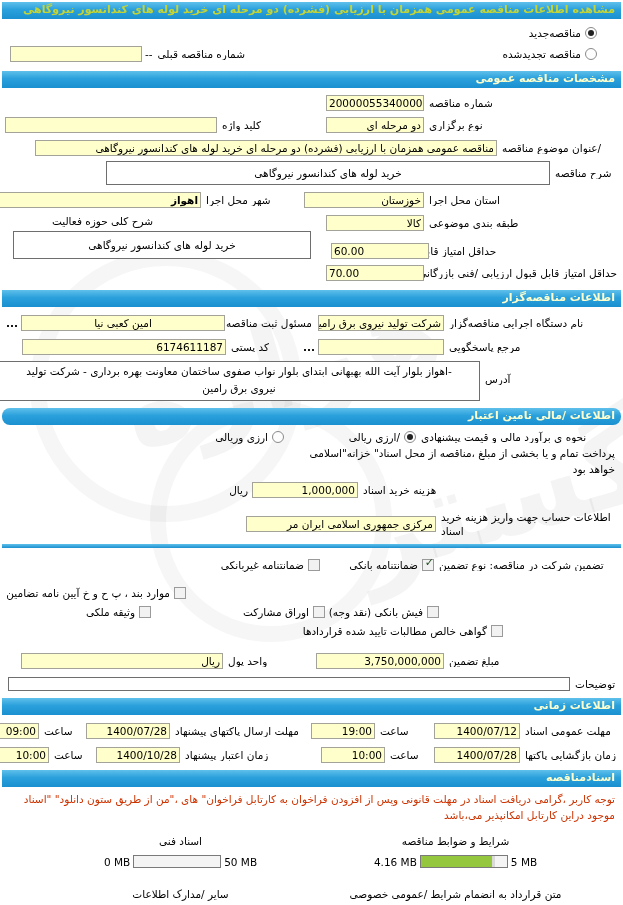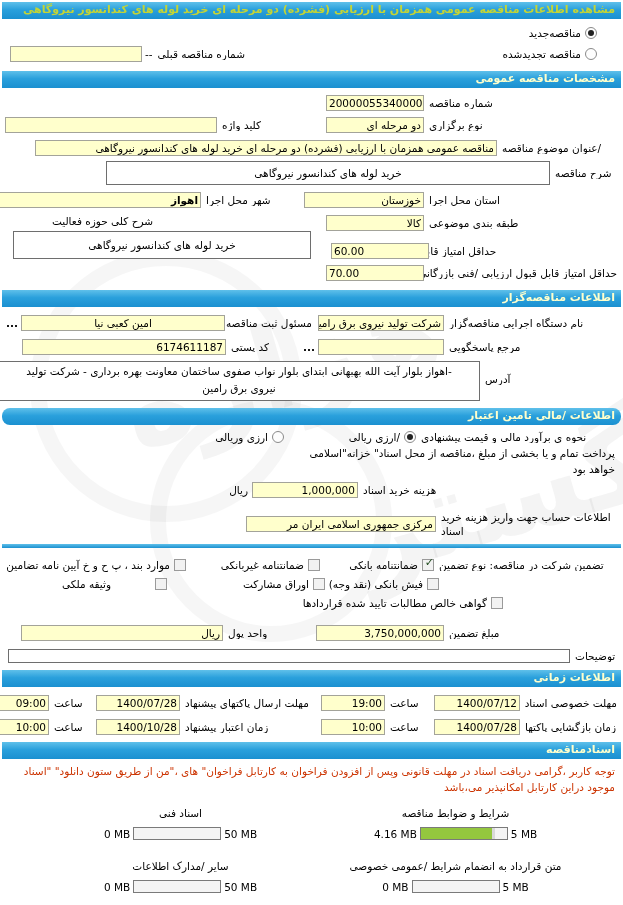--- a/index.html
+++ b/index.html
@@ -175,35 +175,35 @@
     <div class="row" style="margin-top:11px;align-items:flex-start;">
       <span class="lbl" style="width:178px;">تضمین شرکت در مناقصه:  نوع تضمین</span>
       <span style="display:flex;align-items:center;width:114px;">
         <span class="cb" data-checked="true"></span>
         <span>ضمانتنامه بانکی</span>
       </span>
       <span style="display:flex;align-items:center;width:134px;">
         <span class="cb" data-checked="false"></span>
         <span>ضمانتنامه غیربانکی</span>
       </span>
-      <span style="display:flex;align-items:center;">
+      <span style="display:flex;align-items:center;margin-top:28px;">
         <span class="cb" data-checked="false"></span>
         <span>موارد بند ، پ ح و خ آیین نامه تضامین</span>
       </span>
     </div>
     <div class="row" style="margin-top:7px;margin-right:184px;">
       <span style="display:flex;align-items:center;width:114px;">
         <span class="cb" data-checked="false"></span>
         <span>فیش بانکی (نقد وجه)</span>
       </span>
       <span style="display:flex;align-items:center;width:134px;">
         <span class="cb" data-checked="false"></span>
         <span>اوراق مشارکت</span>
       </span>
-      <span style="display:flex;align-items:center;margin-right:24px;gap:40px;">
+      <span style="display:flex;align-items:center;margin-right:40px;">
         <span class="cb" data-checked="false"></span>
         <span>وثیقه ملکی</span>
       </span>
     </div>
     <div class="row" style="margin-top:7px;margin-right:120px;">
       <span style="display:flex;align-items:center;">
         <span class="cb" data-checked="false"></span>
         <span>گواهی خالص مطالبات تایید شده قراردادها</span>
       </span>
     </div>
@@ -215,22 +215,22 @@
       <span class="box" style="width:196px;text-align:right;">ریال</span>
     </div>
     <div class="row" style="margin-top:8px;">
       <span class="lbl" style="width:42px;">توضیحات</span>
       <span class="box white" style="width:556px;height:12px;"></span>
     </div>
 
     <div class="hdr" style="margin-top:7px;">اطلاعات زمانی</div>
 
     <div class="row" style="margin-top:8px;">
-      <span class="lbl" style="width:92px;">مهلت خصوصی اسناد</span>
-      <span class="box num" style="width:80px;">1400/07/12</span>
+      <span class="lbl" style="width:92px;">مهلت عمومی اسناد</span>
+      <span class="box num" style="width:80px;margin-left:10px;">1400/07/12</span>
       <span class="lbl" style="width:36px;padding-right:8px;">ساعت</span>
       <span class="box num" style="width:58px;">19:00</span>
       <span class="spacer" style="width:8px;"></span>
       <span class="lbl" style="width:128px;">مهلت ارسال پاکتهای پیشنهاد</span>
       <span class="box num" style="width:78px;">1400/07/28</span>
       <span class="lbl" style="width:36px;padding-right:6px;">ساعت</span>
       <span class="box num" style="width:46px;">09:00</span>
     </div>
     <div class="row" style="margin-top:8px;">
       <span class="lbl" style="width:92px;">زمان بازگشایی پاکتها</span>

